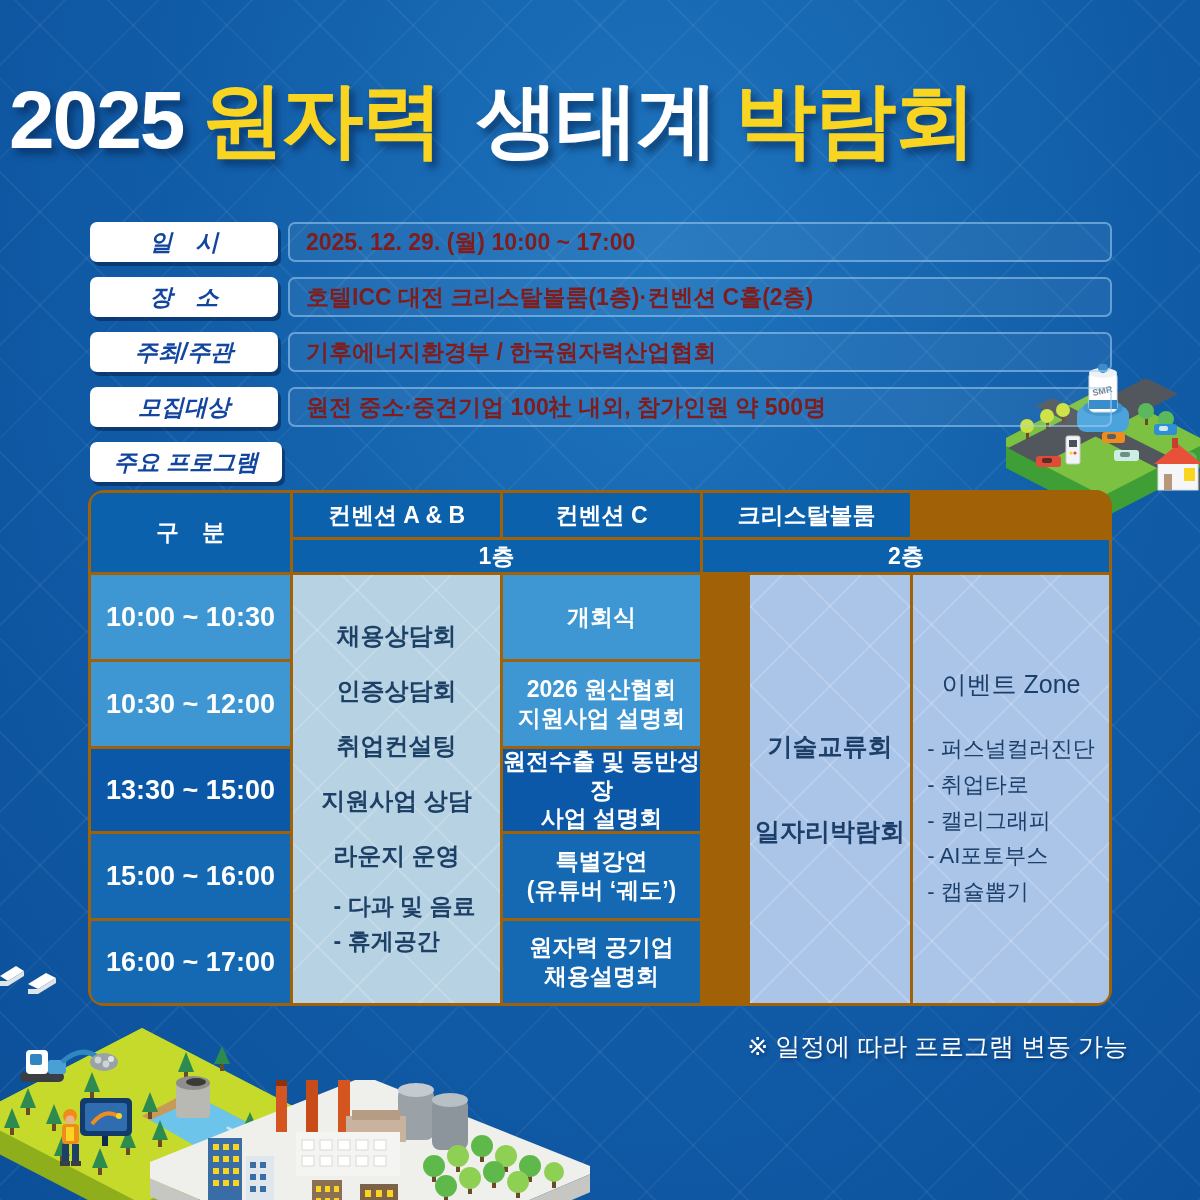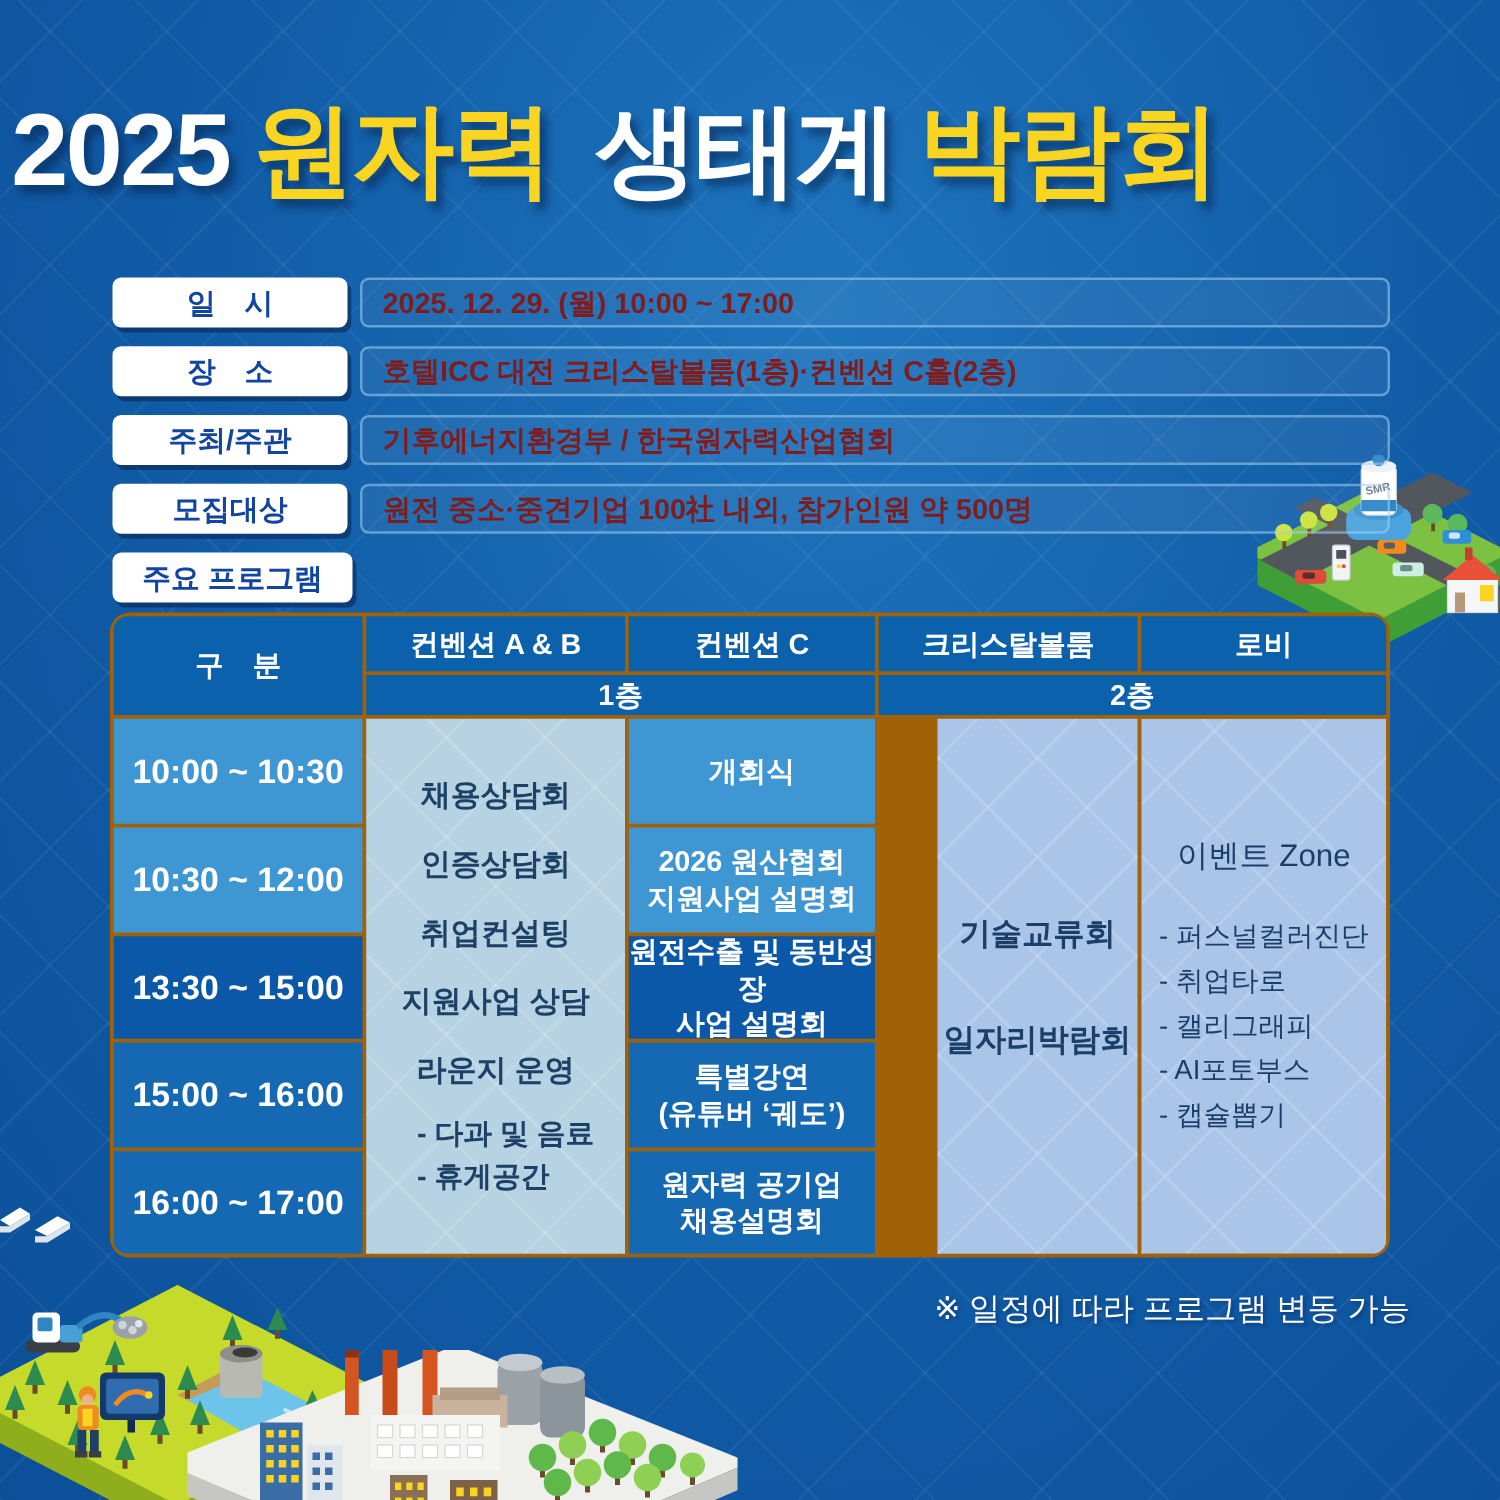--- a/index.html
+++ b/index.html
@@ -26,21 +26,21 @@
   .title .t-yellow { color:#f9d420; }
   .title span { margin:0 9px; }
   .title .gap-wide { margin-left:26px; }
   
   .info-row { position:absolute; left:90px; width:1022px; height:40px; z-index:2; }
   .lblbox {
     position:absolute; left:0; top:0; width:188px; height:40px;
     background:#ffffff; border-radius:7px;
     box-shadow:3px 4px 0 rgba(7,32,74,0.55);
     color:#1245a0; font-weight:900; font-size:23px;
-    display:flex; align-items:center; justify-content:center;
+    display:flex; align-items:center; justify-content:center;font-style:italic;
   }
   .valbox {
     position:absolute; left:198px; right:0; top:0; height:40px;
     border:2px solid rgba(160,205,242,0.55); border-radius:7px;
     background:rgba(255,255,255,0.06);
     color:#7f1d1d; font-weight:700; font-size:23px;
     display:flex; align-items:center; padding-left:16px;
     white-space:nowrap;
   }
   .row-1 { top:222px; } .row-2 { top:277px; } .row-3 { top:332px; } .row-4 { top:387px; }
@@ -123,21 +123,20 @@
   <div class="lblbox">모집대상</div>
   <div class="valbox">원전 중소·중견기업 100社 내외, 참가인원 약 500명</div>
 </div>
 <div class="lblbox prog-label">주요 프로그램</div>
 
 <div class="sched">
   <div class="cell hd corner">구 분</div>
   <div class="cell hd vh-c">컨벤션 C</div>
   <div class="cell hd vh-ab">컨벤션 A &amp; B</div>
   <div class="cell hd vh-cr">크리스탈볼룸</div>
-  <div class="cell hd vh-lb">로비</div>
   <div class="cell hd floor1">1층</div>
   <div class="cell hd floor2">2층</div>
 
   <div class="cell time t-r1 bg-light">10:00 ~ 10:30</div>
   <div class="cell time t-r2 bg-light">10:30 ~ 12:00</div>
   <div class="cell time t-r3 bg-dark">13:30 ~ 15:00</div>
   <div class="cell time t-r4 bg-mid">15:00 ~ 16:00</div>
   <div class="cell time t-r5 bg-mid">16:00 ~ 17:00</div>
 
   <div class="cell merged-ab pat">

